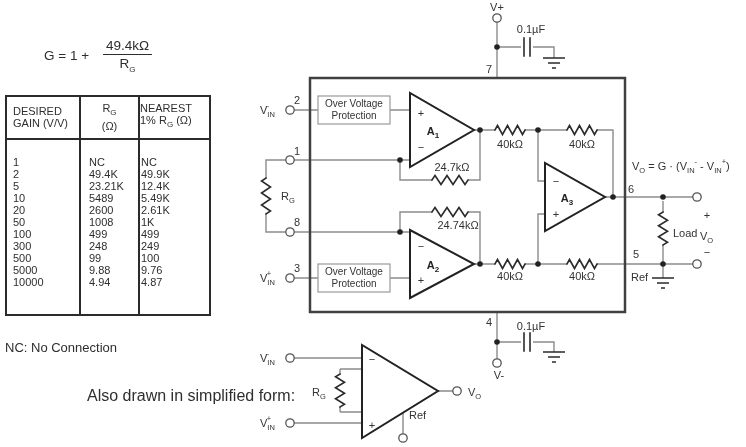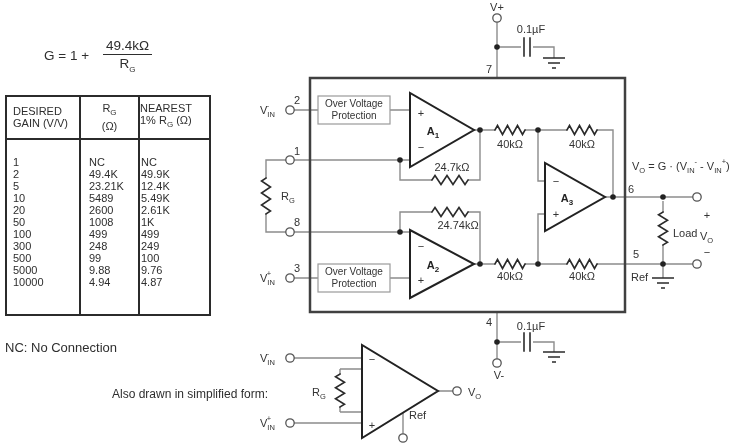--- a/index.html
+++ b/index.html
@@ -21,21 +21,21 @@
   .gain-table th, .gain-table td{white-space:nowrap;}
   .gain-table th:nth-child(1), .gain-table td:nth-child(1){width:65px;border-right:2px solid #2b2b2b;text-align:left;padding-left:6px;margin-top:16px;}
   .gain-table th:nth-child(2), .gain-table td:nth-child(2){width:48px;border-right:2px solid #2b2b2b;}
   .gain-table th:nth-child(3), .gain-table td:nth-child(3){width:67px;text-align:left;}
   .gain-table th:nth-child(2){text-align:center;}
   .gain-table td:nth-child(2){text-align:left;padding-left:8px;}
   .gain-table tbody td{height:12px;line-height:12px;padding-top:0;padding-bottom:0;}
   .gain-table tr.sp-top td{height:16px;}
   .gain-table tfoot td{height:24px;}
   .note{left:5px;top:340px;font-size:13px;}
-  .caption{left:112px;top:387px;font-size:12px;}
+  .caption{left:87px;top:387px;font-size:16px;}
   
   svg{position:absolute;left:0;top:0;}
   .wire{stroke:#8c8c8c;stroke-width:1.4;fill:none;}
   .cmp{stroke:#2b2b2b;stroke-width:1.6;fill:none;stroke-linecap:square;}
   .gnd{stroke:#2b2b2b;stroke-width:1.5;fill:none;}
   .tri{stroke:#222;stroke-width:2;fill:#fff;stroke-linejoin:miter;}
   .icbox{stroke:#404040;stroke-width:2.5;fill:none;}
   .ovpbox{stroke:#9a9a9a;stroke-width:1.2;fill:#fff;}
   .dot{fill:#222;stroke:none;}
   .term{stroke:#555;stroke-width:1.3;fill:#fff;}

